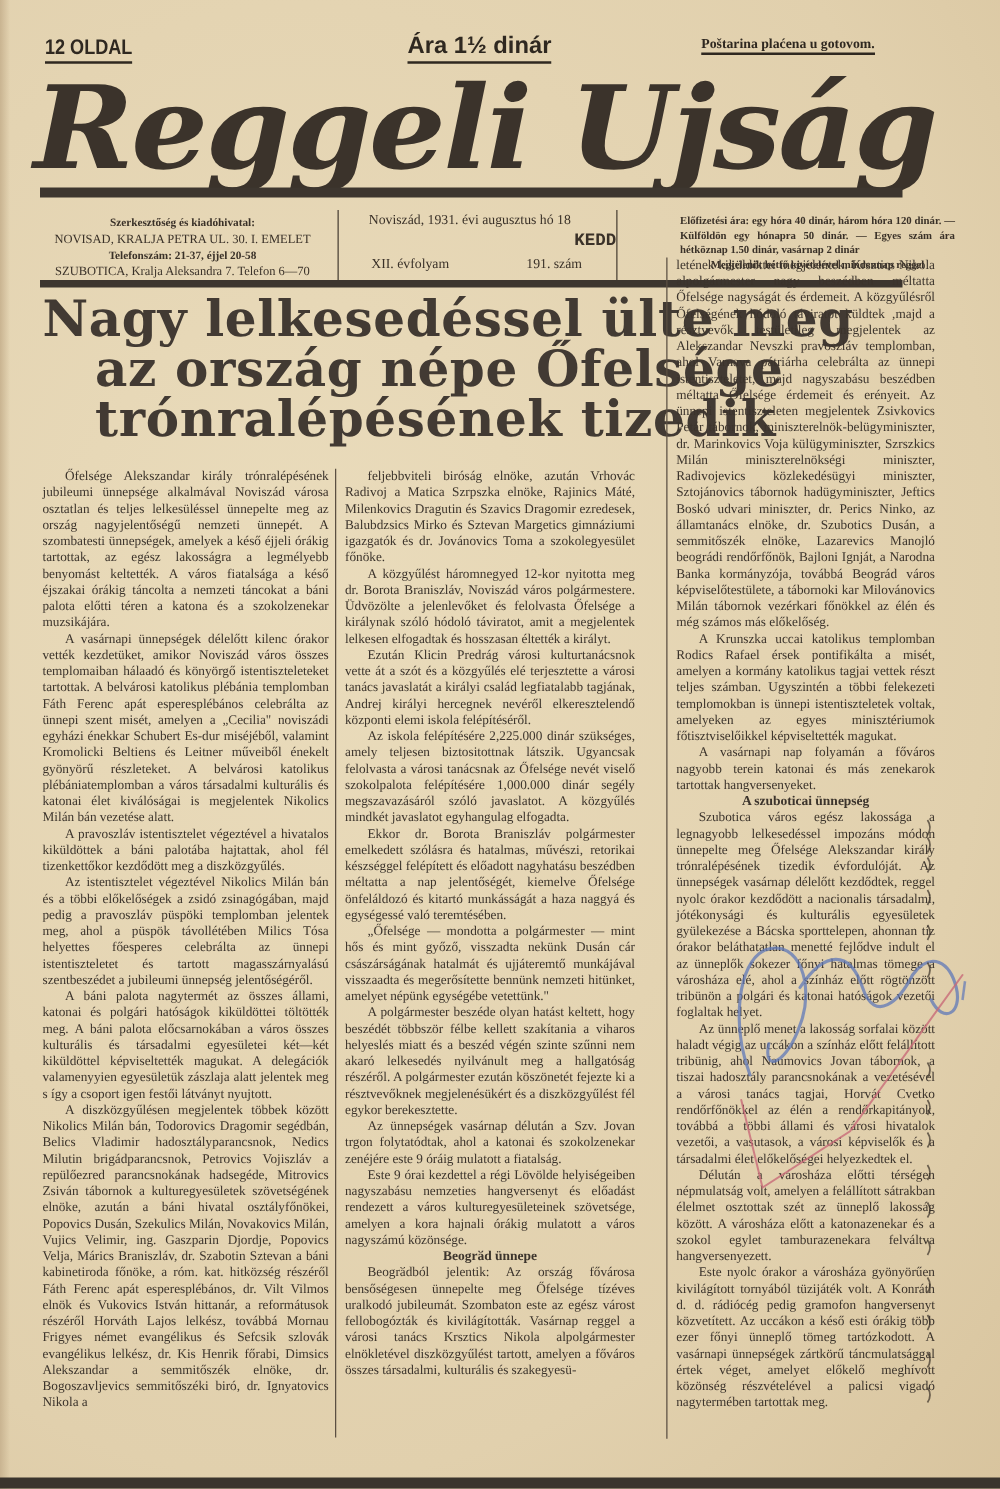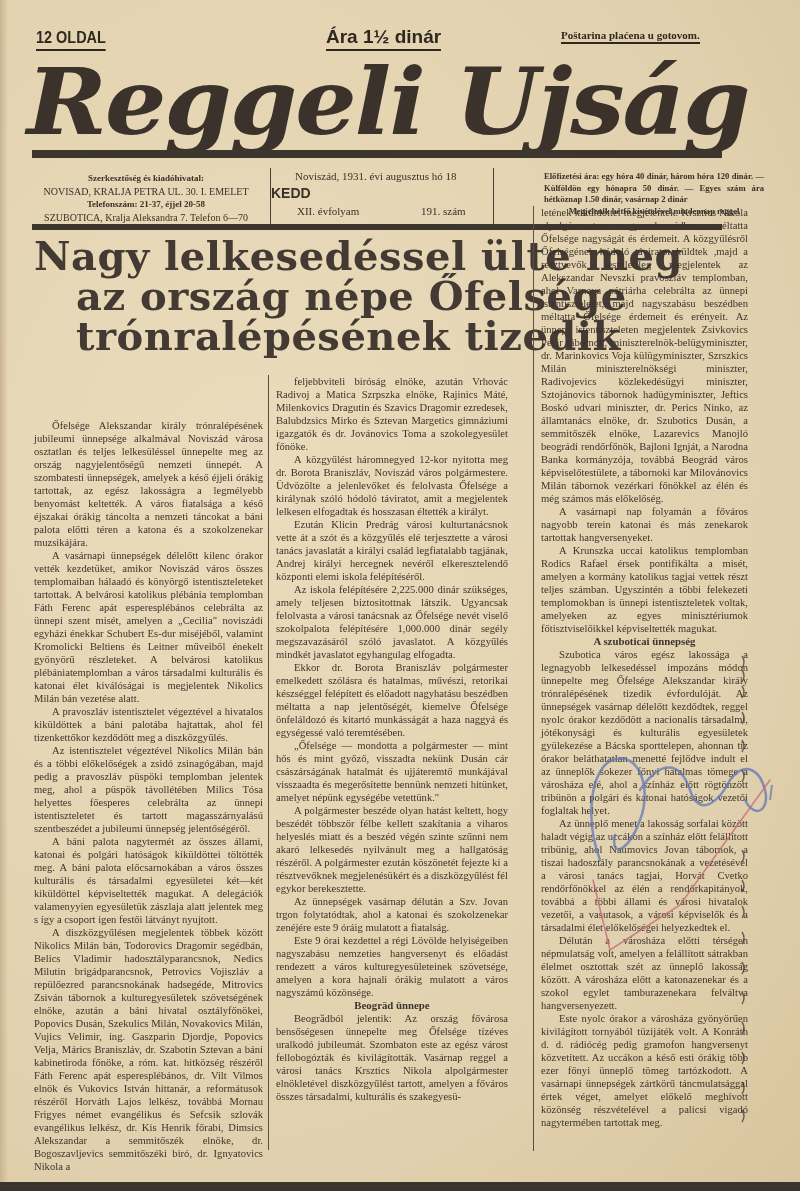--- a/index.html
+++ b/index.html
@@ -17,30 +17,30 @@
   .topbar .price { position: absolute; left: 326px; top: 6px; font-family: "Liberation Sans", sans-serif; font-weight: bold; font-size: 19px; color: #2f2820; border-bottom: 2px solid #2f2820; padding-bottom: 1px; }
   .topbar .postage { position: absolute; left: 561px; top: 9px; font-family: "Liberation Serif", serif; font-weight: bold; font-size: 11px; color: #2f2820; border-bottom: 2px solid #2f2820; padding-bottom: 1px; }
   .masthead { position: absolute; left: 28px; top: 52px; width: 720px; height: 104px; text-align: center; }
   .masthead .title { font-family: "DejaVu Serif", serif; font-style: italic; font-weight: bold; font-size: 92px; line-height: 100px; color: #3b332b; letter-spacing: -2px; transform: scaleX(1.05); display: inline-block; }
   .rule-thick { position: absolute; left: 32px; width: 690px; height: 8px; background: #3d362f; }
   .info { position: absolute; top: 168px; left: 0; width: 800px; height: 60px; font-size: 9.5px; }
   .info .left { position: absolute; left: 30px; top: 4px; width: 232px; text-align: center; font-family: "Liberation Serif", serif; line-height: 13px; font-size: 10px; }
   .info .left .b { font-weight: bold; font-size: 9px; }
   .info .mid { position: absolute; left: 270px; top: 0; width: 222px; height: 56px; border-left: 1px solid #4a4035; border-right: 1px solid #4a4035; font-family: "Liberation Serif", serif; }
   .info .mid .date { position: absolute; left: 24px; top: 2px; font-size: 11px; }
-  .info .mid .day { position: absolute; left: 0; width: 222px; text-align: left; top: 17px; font-family: Liberation Sans, sans-serif; font-weight: bold; font-size: 14px; }
+  .info .mid .day { position: absolute; left: 0; width: 222px; text-align: right; top: 17px; font-family: Liberation Mono, monospace; font-weight: bold; font-size: 14px; }
   .info .mid .vol { position: absolute; left: 26px; top: 37px; font-size: 11px; }
   .info .mid .num { position: absolute; left: 150px; top: 37px; font-size: 11px; }
   .info .right { position: absolute; left: 504px; top: 3px; width: 220px; font-family: "Liberation Serif", serif; font-weight: bold; font-size: 8.6px; line-height: 11.5px; text-align: justify; margin-left: 40px; }
   .info .right .c { text-align: center; display: block; }
   .headline { position: absolute; left: 30px; top: 236px; width: 500px; font-family: "DejaVu Serif", serif; font-weight: bold; font-size: 40px; line-height: 40px; color: #423a33; text-align: center; letter-spacing: 0.5px; }
   .headline .l { display: block; text-align: left; white-space: nowrap; }
   .col { position: absolute; font-family: "Liberation Serif", serif; font-size: 10.6px; line-height: 13px; text-align: justify; color: #3c342c; }
   .col p { margin: 0; text-indent: 18px; }
-  .col1 { left: 34px; top: 375px; width: 229px; margin-top: 44px; }
+  .col1 { left: 34px; top: 375px; width: 229px; }
   .col2 { left: 276px; top: 375px; width: 232px; }
   .col3 { left: 541px; top: 206px; width: 207px; }
   .subhead { text-align: center; font-weight: bold; font-size: 10.8px; margin: 10px 0 8px; text-indent: 0 !important; }
   .vrule { position: absolute; width: 1px; background: #5b4f42; }
   .edge-left { position: absolute; left: 0; top: 0; width: 8px; height: 1191px; background: linear-gradient(to right, #c9b491, transparent); }
   .edge-bottom { position: absolute; left: 0; top: 1182px; width: 800px; height: 9px; background: #3a342d; }
   .pencil { position: absolute; left: 0; top: 0; width: 800px; height: 1191px; pointer-events: none; }
 </style>
 </head>
 <body>
@@ -106,22 +106,22 @@
     <p>„Őfelsége — mondotta a polgármester — mint hős és mint győző, visszadta nekünk Dusán cár császárságának hatalmát és ujjáteremtő munkájával visszaadta és megerősítette bennünk nemzeti hitünket, amelyet népünk egységébe vetettünk."</p>
     <p>A polgármester beszéde olyan hatást keltett, hogy beszédét többször félbe kellett szakítania a viharos helyeslés miatt és a beszéd végén szinte szűnni nem akaró lelkesedés nyilvánult meg a hallgatóság részéről. A polgármester ezután köszönetét fejezte ki a résztvevőknek megjelenésükért és a diszközgyűlést fél egykor berekesztette.</p>
     <p>Az ünnepségek vasárnap délután a Szv. Jovan trgon folytatódtak, ahol a katonai és szokolzenekar zenéjére este 9 óráig mulatott a fiatalság.</p>
     <p>Este 9 órai kezdettel a régi Lövölde helyiségeiben nagyszabásu nemzeties hangversenyt és előadást rendezett a város kulturegyesületeinek szövetsége, amelyen a kora hajnali órákig mulatott a város nagyszámú közönsége.</p>
     <p class="subhead">Beogrӑd ünnepe</p>
     <p>Beogrӑdból jelentik: Az ország fővárosa bensőségesen ünnepelte meg Őfelsége tízéves uralkodó jubileumát. Szombaton este az egész várost fellobogózták és kivilágították. Vasárnap reggel a városi tanács Krsztics Nikola alpolgármester elnökletével diszközgyűlést tartott, amelyen a főváros összes társadalmi, kulturális és szakegyesü-</p>
   </div>
 
   <div class="col col3">
     <p style="text-indent:0">letének kiküldöttei megjelentek. Krsztics Nikola alpolgármester nagy beszédben méltatta Őfelsége nagyságát és érdemeit. A közgyűlésről Őfelségének hódoló táviratot küldtek ,majd a résztvevők testületileg megjelentek az Alekszandar Nevszki pravoszláv templomban, ahol Varnava pátriárha celebrálta az ünnepi istentiszteletet, majd nagyszabásu beszédben méltatta Őfelsége érdemeit és erényeit. Az ünnepi istentiszteleten megjelentek Zsivkovics Petár tábornok, miniszterelnök-belügyminiszter, dr. Marinkovics Voja külügyminiszter, Szrszkics Milán miniszterelnökségi miniszter, Radivojevics közlekedésügyi miniszter, Sztojánovics tábornok hadügyminiszter, Jeftics Boskó udvari miniszter, dr. Perics Ninko, az államtanács elnöke, dr. Szubotics Dusán, a semmitőszék elnöke, Lazarevics Manojló beográdi rendőrfőnök, Bajloni Ignját, a Narodna Banka kormányzója, továbbá Beográd város képviselőtestülete, a tábornoki kar Milovánovics Milán tábornok vezérkari főnökkel az élén és még számos más előkelőség.</p>
+    <p>A Krunszka uccai katolikus templomban Rodics Rafael érsek pontifikálta a misét, amelyen a kormány katolikus tagjai vettek részt teljes számban. Ugyszintén a többi felekezeti templomokban is ünnepi istentiszteletek voltak, amelyeken az egyes minisztériumok főtisztviselőikkel képviseltették magukat.</p>
     <p>A vasárnapi nap folyamán a főváros nagyobb terein katonai és más zenekarok tartottak hangversenyeket.</p>
-    <p>A Krunszka uccai katolikus templomban Rodics Rafael érsek pontifikálta a misét, amelyen a kormány katolikus tagjai vettek részt teljes számban. Ugyszintén a többi felekezeti templomokban is ünnepi istentiszteletek voltak, amelyeken az egyes minisztériumok főtisztviselőikkel képviseltették magukat.</p>
     <p class="subhead">A szuboticai ünnepség</p>
     <p>Szubotica város egész lakossága a legnagyobb lelkesedéssel impozáns módon ünnepelte meg Őfelsége Alekszandar király trónralépésének tizedik évfordulóját. Az ünnepségek vasárnap délelőtt kezdődtek, reggel nyolc órakor kezdődött a nacionalis társadalmi, jótékonysági és kulturális egyesületek gyülekezése a Bácska sporttelepen, ahonnan tíz órakor beláthatatlan menetté fejlődve indult el az ünneplők sokezer főnyi hatalmas tömege a városháza elé, ahol a színház előtt rögtönzött tribünön a polgári és katonai hatóságok vezetői foglaltak helyet.</p>
     <p>Az ünneplő menet a lakosság sorfalai között haladt végig az uccákon a színház előtt felállított tribünig, ahol Naumovics Jovan tábornok, a tiszai hadosztály parancsnokának a vezetésével a városi tanács tagjai, Horvát Cvetko rendőrfőnökkel az élén a rendőrkapitányok, továbbá a többi állami és városi hivatalok vezetői, a vasutasok, a városi képviselők és a társadalmi élet előkelőségei helyezkedtek el.</p>
     <p>Délután a városháza előtti térségen népmulatság volt, amelyen a felállított sátrakban élelmet osztottak szét az ünneplő lakosság között. A városháza előtt a katonazenekar és a szokol egylet tamburazenekara felváltva hangversenyezett.</p>
     <p>Este nyolc órakor a városháza gyönyörűen kivilágított tornyából tüzijáték volt. A Konráth d. d. rádiócég pedig gramofon hangversenyt közvetített. Az uccákon a késő esti órákig több ezer főnyi ünneplő tömeg tartózkodott. A vasárnapi ünnepségek zártkörű táncmulatsággal értek véget, amelyet előkelő meghívott közönség részvételével a palicsi vigadó nagytermében tartottak meg.</p>
   </div>
 
   <svg class="pencil" viewBox="0 0 800 1191">
     <path d="M600 860 C585 820, 590 770, 612 760 C640 750, 652 790, 640 820 C630 850, 610 860, 615 835 M640 790 C660 760, 680 760, 690 790 C700 820, 720 800, 730 780 C745 760, 760 770, 765 790 C770 810, 755 820, 745 800" fill="none" stroke="#5f78b8" stroke-width="2.5" stroke-linecap="round" opacity="0.75"></path>
     <path d="M772 785 L770 800" fill="none" stroke="#5f78b8" stroke-width="2" opacity="0.7"></path>

